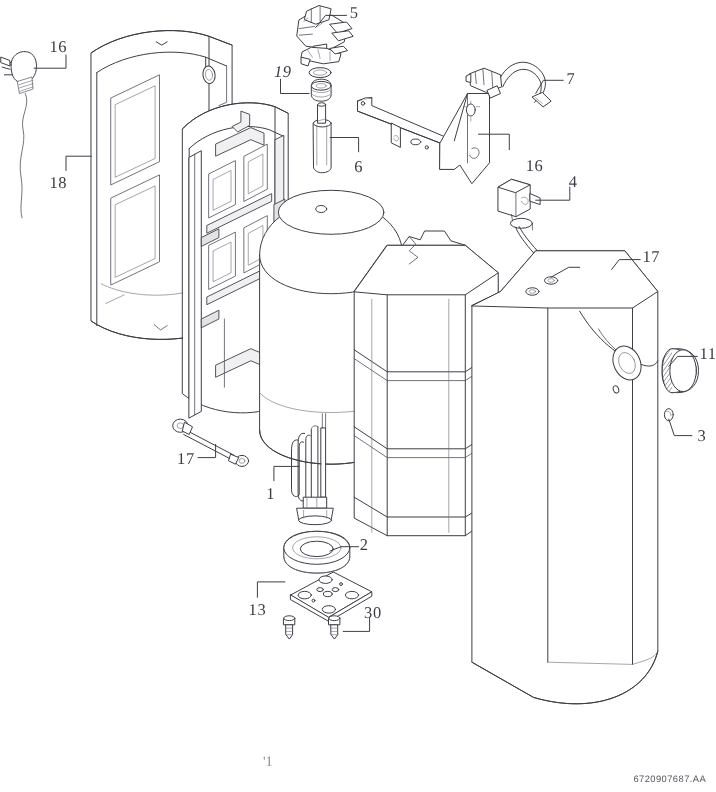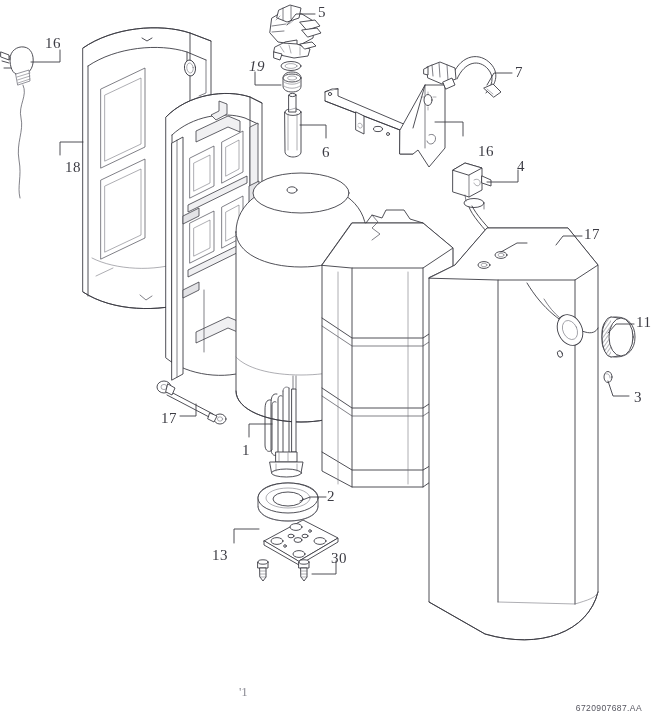--- a/index.html
+++ b/index.html
@@ -389,30 +389,30 @@
         <path class="lead" d="M234 543 L234 529 L259 529"></path>
         <path class="lead" d="M336 561 L336 574 L312 574"></path>
       </g>
   </svg>
 
   <div id="callout-layer">
       <div class="callout" style="left: 45px; top: 36px;">16</div>
       <div class="callout" style="left: 318px; top: 5px;">5</div>
       <div class="callout" style="left: 249px; top: 59px; font-style: italic;">19</div>
       <div class="callout" style="left: 515px; top: 65px;">7</div>
-      <div class="callout" style="left: 45px; top: 160px; margin-left: 20px;">18</div>
+      <div class="callout" style="left: 45px; top: 160px;">18</div>
       <div class="callout" style="left: 322px; top: 145px;">6</div>
       <div class="callout" style="left: 478px; top: 144px; text-align: right;">16</div>
       <div class="callout" style="left: 517px; top: 159px;">4</div>
       <div class="callout" style="left: 584px; top: 227px; text-align: center;">17</div>
       <div class="callout" style="left: 636px; top: 315px; font-family: Liberation Serif, serif;">11</div>
       <div class="callout" style="left: 634px; top: 390px;">3</div>
       <div class="callout" style="left: 161px; top: 411px;">17</div>
       <div class="callout" style="left: 242px; top: 443px;">1</div>
       <div class="callout" style="left: 327px; top: 489px;">2</div>
-      <div class="callout" style="left: 212px; top: 548px;">13</div>
+      <div class="callout" style="left: 226px; top: 548px;">13</div>
       <div class="callout" style="left: 331px; top: 551px;">30</div>
     </div>
 
   <div id="sheetmark">'1</div>
   <div id="docid">6720907687.AA</div>
 
 </div>
 
 </body></html>

